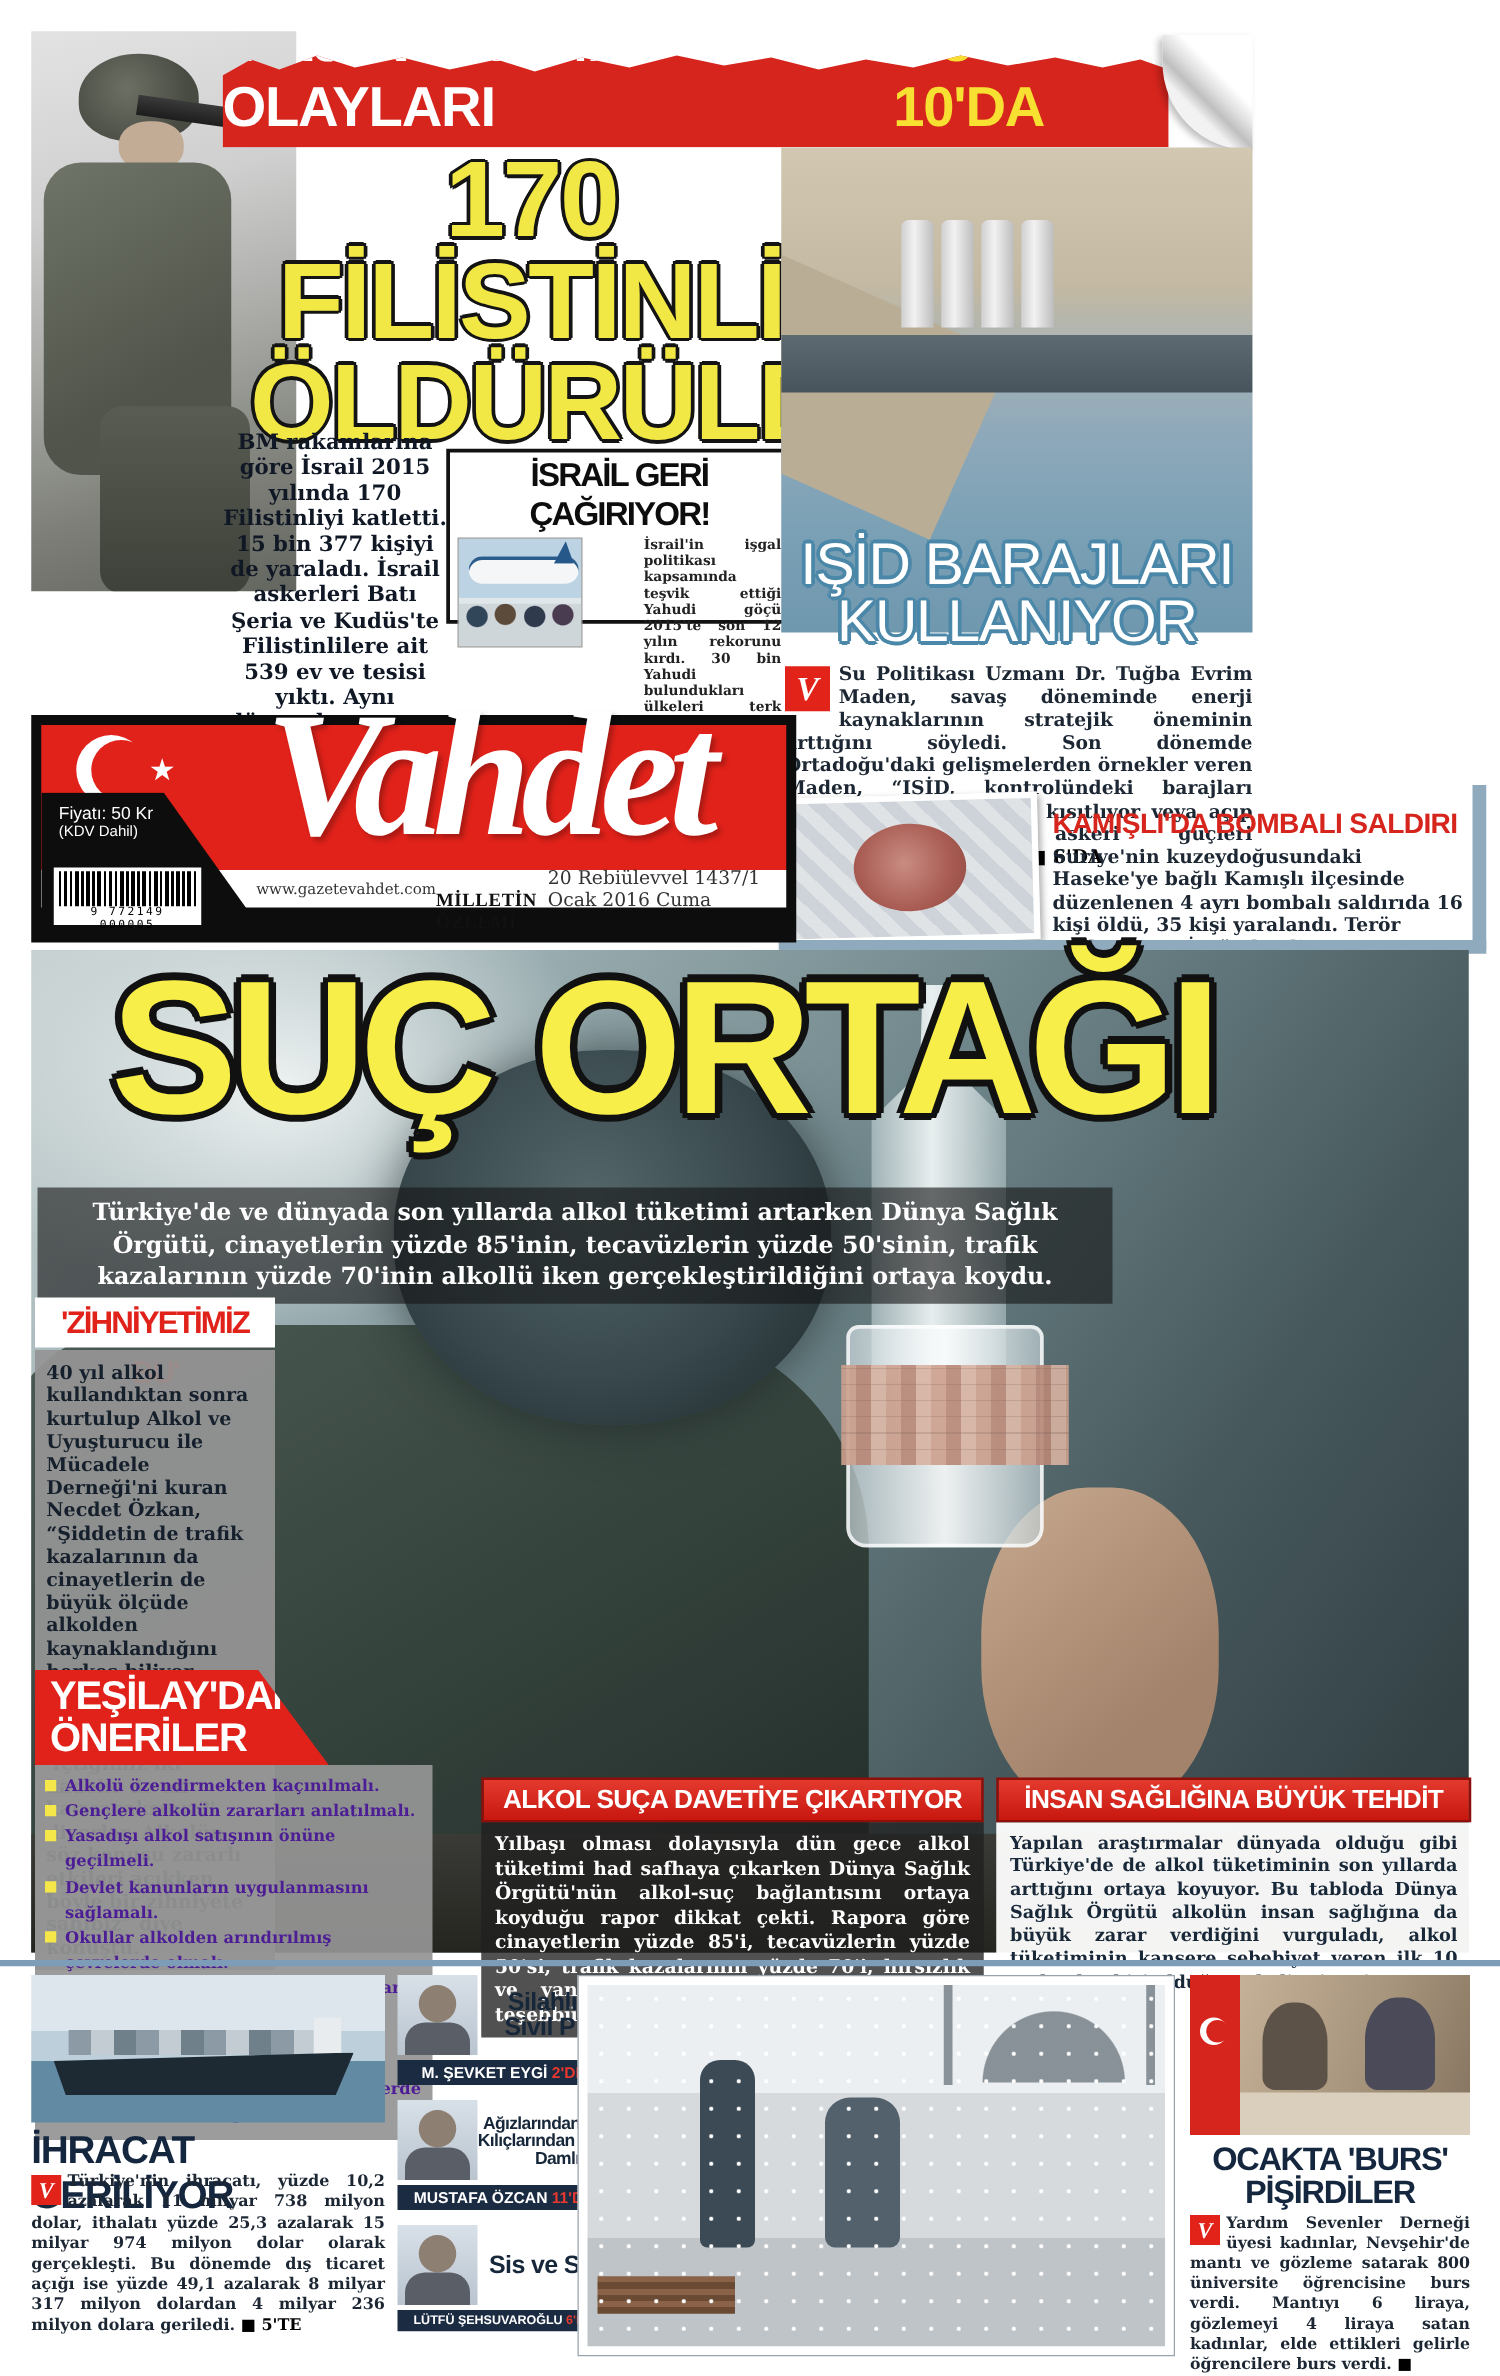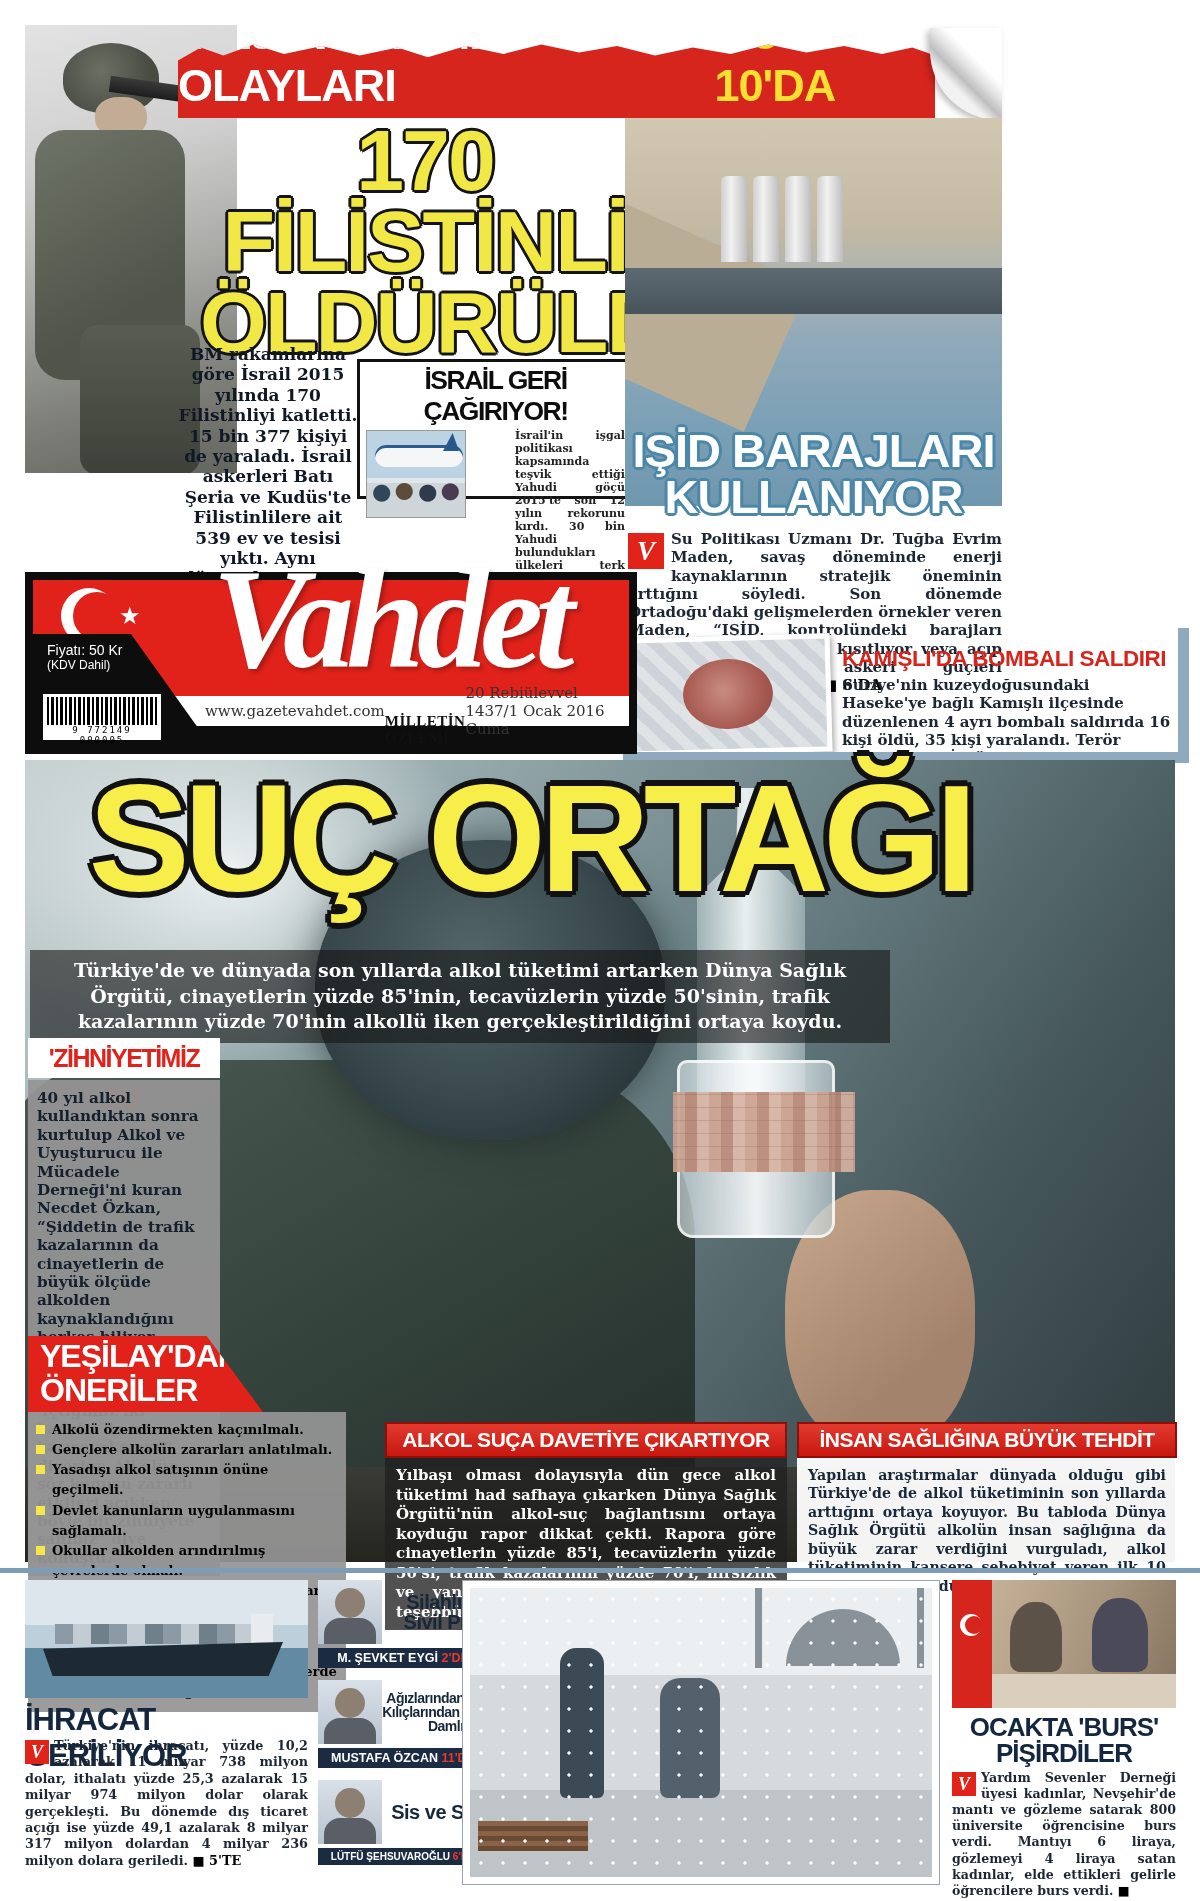--- a/index.html
+++ b/index.html
@@ -43,39 +43,39 @@
   .plane .fus { position:absolute; left:8px; top:14px; width:88px; height:22px; background:#f4f6f8; border-radius:12px; box-shadow:0 3px 0 #2b5d8c inset; }
   .plane .tail { position:absolute; left:76px; top:2px; width:16px; height:18px; background:#27588a; clip-path:polygon(0 100%,60% 0,100% 100%); }
   .plane .crowd { position:absolute; left:0; bottom:0; width:100%; height:34px; background:radial-gradient(circle at 15% 30%,#32465a 8px,transparent 9px),radial-gradient(circle at 38% 25%,#5c4a3a 8px,transparent 9px),radial-gradient(circle at 62% 30%,#2f3b4c 8px,transparent 9px),radial-gradient(circle at 85% 26%,#4a3c50 8px,transparent 9px),#cfd6da; }
   .israiltxt { font-size:11px; line-height:1.18; font-weight:600; color:#222; padding-left:5px; text-align:justify; }
 
   
   .dam { left:625px; top:118px; width:377px; height:388px; background:linear-gradient(#d2c7b0 0%,#c4b9a2 28%,#a9b4b4 42%,#8fa9ba 58%,#7aa0b5 80%,#6f97ae 100%); overflow:hidden; }
   .dam .silo { position:absolute; top:58px; width:26px; height:86px; background:linear-gradient(90deg,#cfcfcf,#f2f2f2 40%,#bdbdbd); border-radius:6px 6px 0 0; }
   .dam .wall { position:absolute; left:0; top:150px; width:100%; height:46px; background:linear-gradient(#5d6a72,#47545c); }
   .dam .slope { position:absolute; left:-40px; top:120px; width:200px; height:160px; background:#b9ad96; transform:rotate(24deg); }
-  .isidhl { left:625px; top:428px; width:377px; text-align:center; color:#fff; font-weight:700; font-size:47px; line-height:.98; letter-spacing:-1px; }
+  .isidhl { left:625px; top:428px; width:377px; text-align:center; color:#fff; font-weight:400; font-size:47px; line-height:.98; letter-spacing:-1px; }
   .isidbody { left:628px; top:530px; width:374px; font-size:15px; line-height:1.22; font-weight:600; color:#1c2733; text-align:justify; }
   .vicon { float:left; width:36px; height:36px; background:#e2231a; color:#fff; font-weight:900; font-size:27px; text-align:center; line-height:36px; margin:3px 7px 0 0; font-family:"Liberation Serif", serif; font-style:italic; }
   .vicon.small { width:24px; height:24px; font-size:18px; line-height:24px; margin:2px 5px 0 0; }
 
   
   .kamphoto { left:623px; top:636px; width:208px; height:118px; background:repeating-linear-gradient(45deg,#dfe3e6 0 10px,#cdd3d8 10px 20px),#d8dde0; border:5px solid #fff; box-shadow:2px 3px 6px rgba(0,0,0,.35); transform:rotate(-1.5deg); overflow:hidden; }
   .kamphoto .blob { position:absolute; left:55px; top:18px; width:90px; height:70px; border-radius:50%; background:radial-gradient(circle at 45% 45%,#c98c82,#a85b52 60%,#8e4a42); }
   .kamtext { left:842px; top:646px; width:332px; }
   .kamtext h3 { color:#d6251d; font-weight:900; font-size:22.5px; letter-spacing:-.5px; margin-bottom:4px; }
   .kamtext p { font-size:15px; line-height:1.22; font-weight:600; color:#1c2733; }
   .bluebar-v { left:1178px; top:628px; width:11px; height:132px; background:#8fa9bd; }
   .bluebar-h { left:623px; top:752px; width:566px; height:11px; background:#8fa9bd; }
 
   
   .masthead { left:25px; top:572px; width:612px; height:182px; background:#0d0d0d; }
   .masthead .red { position:absolute; left:8px; top:8px; width:596px; height:116px; background:#e0221a; }
   .masthead .strip { position:absolute; left:8px; top:124px; width:596px; height:30px; background:#fff; display:flex; align-items:center; justify-content:space-between; padding:0 8px 0 172px; }
-  .strip .site { font-size:15px; color:#333; }
+  .strip .site { font-size:12px; color:#333; }
   .strip .slogan { font-size:15px; font-weight:900; color:#111; letter-spacing:.5px; font-family:"Liberation Serif", serif;margin-top:37px; }
   .strip .date { font-size:15px; color:#333; }
   .crescent { position:absolute; left:36px; top:16px; width:96px; height:60px; }
   .crescent .c1 { position:absolute; left:0; top:0; width:56px; height:56px; border-radius:50%; background:#fff; }
   .crescent .c2 { position:absolute; left:12px; top:4px; width:48px; height:48px; border-radius:50%; background:#e0221a; }
   .crescent .star { position:absolute; left:58px; top:14px; color:#fff; font-size:24px; }
   .priceblock { position:absolute; left:8px; top:62px; width:178px; height:112px; background:#0d0d0d; clip-path:polygon(0 0,55% 0,100% 100%,0 100%); z-index:4; color:#fff; }
   .priceblock .p1 { font-size:14px; margin:8px 0 0 14px; }
   .priceblock .p2 { font-size:12px; margin-left:14px; }
   .barcode { position:absolute; left:10px; bottom:6px; width:118px; height:46px; background:#fff; padding:3px 4px 1px; }
@@ -95,21 +95,21 @@
   .mainphoto .table { position:absolute; left:0; bottom:0; width:100%; height:95px; background:linear-gradient(#3a3b36,#24251f); }
 
   .sucortagi { left:25px; top:762px; width:1010px; text-align:center; color:#f8ee4a; font-weight:900; font-size:152px; letter-spacing:-6px; line-height:1; }
   .deck { left:30px; top:950px; width:860px; background:rgba(22,22,22,.62); color:#fff; font-weight:700; font-size:19px; line-height:1.35; text-align:center; padding:8px 14px; }
 
   .zlabel { left:28px; top:1038px; width:192px; height:40px; background:#fff; color:#e0221a; font-weight:900; font-size:25px; letter-spacing:-1.5px; text-align:center; line-height:40px; }
   .zbody { left:28px; top:1080px; width:192px; background:rgba(148,148,148,.93); padding:9px 9px; font-size:15.2px; line-height:1.21; font-weight:600; color:#15202c; }
 
   .ylabel { left:28px; top:1336px; width:235px; height:76px; background:#e0221a; clip-path:polygon(0 0,76% 0,100% 100%,0 100%); color:#fff; font-weight:900; font-size:32px; line-height:1.05; padding:4px 0 0 12px; letter-spacing:-1px; }
   .ybody { left:28px; top:1412px; width:318px; background:rgba(148,148,148,.93); padding:8px 8px 10px; }
-  .yitem { display:flex; align-items:baseline; color:#000000; font-family:"DejaVu Serif", serif; font-weight:600; font-size:13px; line-height:1.55; }
+  .yitem { display:flex; align-items:baseline; color:#4c1d95; font-family:"DejaVu Serif", serif; font-weight:600; font-size:13px; line-height:1.55; }
   .ybul { flex:none; width:9px; height:9px; background:#f5e74a; margin-right:7px; position:relative; top:0; }
 
   .redbanner { height:36px; background:linear-gradient(#e33a2e,#c8170f); border:2px solid #8e0f0a; color:#fff; font-weight:900; font-size:21px; text-align:center; line-height:31px; letter-spacing:-.5px; }
   .alkolbox { left:385px; top:1422px; width:402px; }
   .alkolbody { background:rgba(32,32,32,.78); color:#fff; font-weight:700; font-size:15px; line-height:1.3; text-align:justify; padding:8px 11px; }
   .insanbox { left:797px; top:1422px; width:380px; }
   .insanbody { background:rgba(255,255,255,.95); color:#182838; font-weight:600; font-size:14.2px; line-height:1.3; text-align:justify; padding:8px 11px; }
 
   .divider { left:0; top:1568px; width:1200px; height:5px; background:#7c9cb8; }
 

